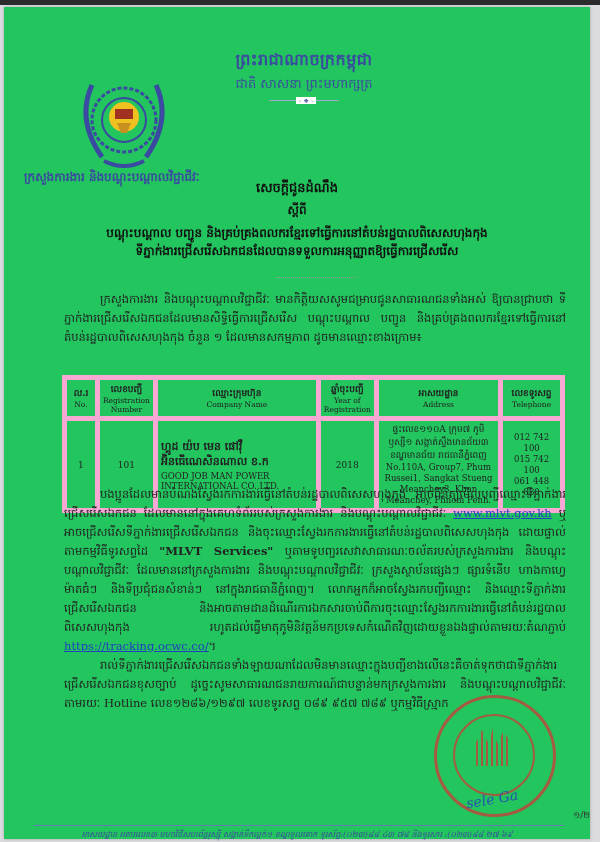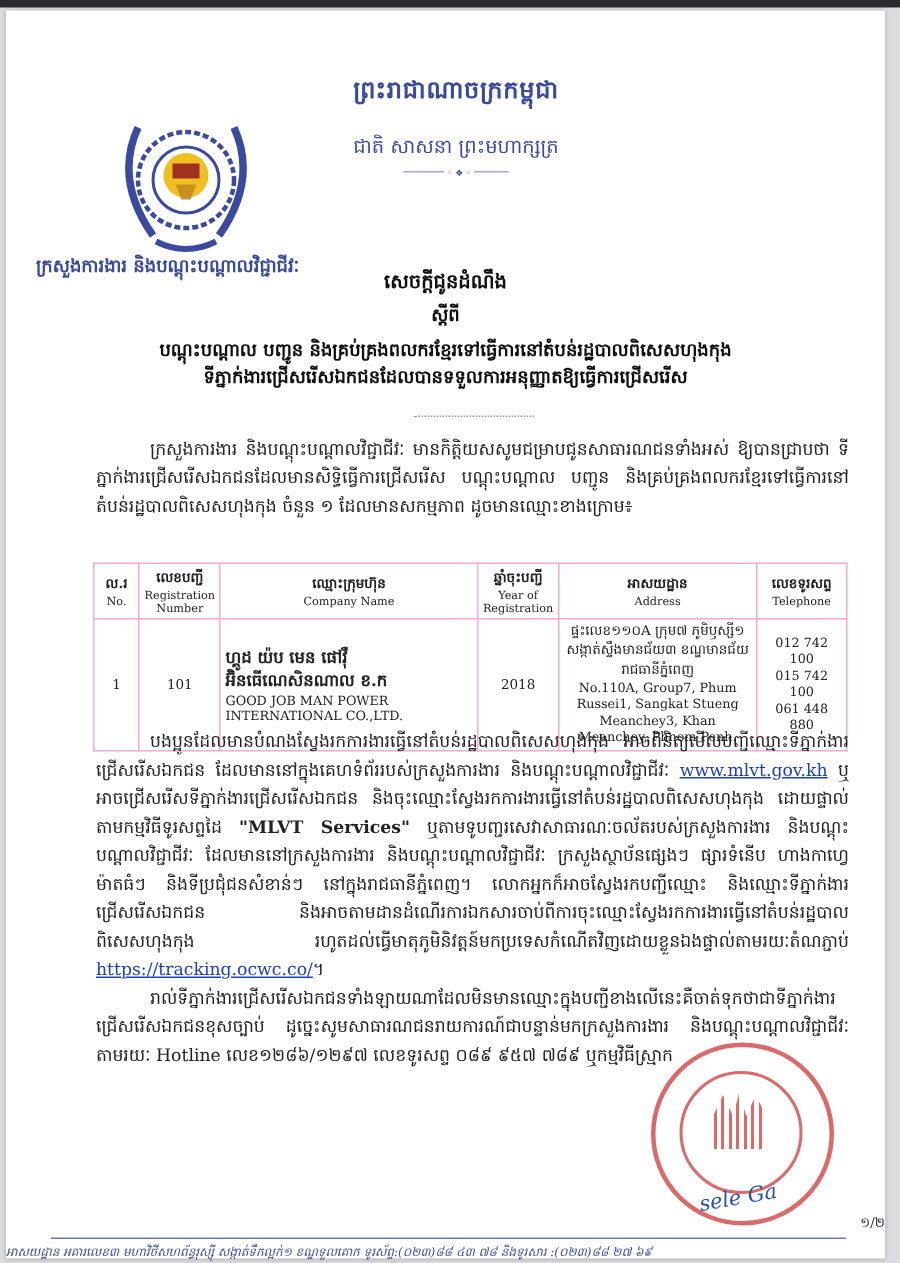--- a/index.html
+++ b/index.html
@@ -6,60 +6,60 @@
   body {
     width: 600px; height: 842px;
     background: #dcdce0;
     font-family: "DejaVu Serif", serif;
     position: relative;
     overflow: hidden;
   }
   .topbar { position: absolute; left: 0; top: 0; width: 600px; height: 5px; background: #2b2b2e; }
   .page {
     position: absolute; left: 4px; top: 7px; width: 586px; height: 832px;
-    background: #ffffff;
+    background: #22c55e;
     box-shadow: 0 0 3px rgba(0,0,0,0.25);
   }
   .logo { position: absolute; left: 70px; top: 58px; width: 100px; height: 110px; }
   .kingdom { position: absolute; left: 200px; top: 42px; width: 200px; text-align: center; color: #3a4aa0; }
   .kingdom .k1 { font-size: 16px; font-weight: bold; letter-spacing: 0.5px; }
-  .kingdom .k2 { font-size: 13px; margin-top: 16px; }
+  .kingdom .k2 { font-size: 13px; margin-top: 2px; }
   .kingdom .orn { margin: 6px auto 0; width: 70px; border-top: 1px solid #a0a8d0; height: 3px; position: relative; }
   .kingdom .orn span { position: absolute; left: 27px; top: -4px; font-size: 6px; color: #3a4aa0; background:#fff; padding:0 2px; }
   .ministry { position: absolute; left: 20px; top: 162px; color: #3a4aa0; font-size: 12px; font-weight: bold; }
   .title-block { position: absolute; left: 0; top: 172px; width: 586px; text-align: center; color: #111; }
   .title-block .t1 { font-size: 13px; font-weight: bold; margin-bottom: 4px; }
   .title-block .t2 { font-size: 12px; font-weight: bold; margin-bottom: 4px; }
   .title-block .t3 { font-size: 12px; font-weight: bold; line-height: 18px; }
   .orn2 { position: absolute; left: 272px; top: 270px; width: 80px; border-top: 1px dotted #999; }
   .para { position: absolute; left: 60px; width: 502px; font-size: 11.5px; line-height: 19px; color: #222; text-align: justify; }
   .p1 { top: 283px; text-indent: 36px; }
   table.reg { position: absolute; left: 58px; top: 368px; width: 503px; border-collapse: collapse; font-size: 9px; color: #222; }
-  table.reg th, table.reg td { border: 1px solid #f9a8d4; text-align: center; vertical-align: middle; padding: 2px 3px; }
+  table.reg th, table.reg td { border: 5px solid #f9a8d4; text-align: center; vertical-align: middle; padding: 2px 3px; }
   table.reg th { height: 32px; font-weight: normal; }
   table.reg th .kh { font-weight: bold; font-size: 9px; display: block; }
   table.reg th .en { font-size: 7.5px; display: block; }
   table.reg td { height: 60px; }
   td.company { text-align: left !important; }
   td.company .kh { font-weight: bold; font-size: 11px; line-height: 15px; display: block; }
   td.company .en { font-size: 8.5px; display: block; margin-top: 2px; }
   td.addr { text-align: center; font-size: 8.5px; line-height: 11px; margin-top: 16px; }
   td.addr .kh { display: block; font-size: 9px; line-height: 13px; }
   td.tel { font-size: 8.5px; line-height: 11px; }
   .p2 { top: 478px; }
   .p2 .indent { display: inline-block; width: 36px; }
   a.link { color: #2040c0; text-decoration: underline; }
   .mlvt { font-weight: bold; }
   .stamp { position: absolute; left: 430px; top: 688px; width: 116px; height: 116px; border: 3px solid #d03838; border-radius: 50%; opacity: 0.75; }
   .stamp .inner { position: absolute; left: 16px; top: 16px; width: 78px; height: 78px; border: 2px solid #d03838; border-radius: 50%; }
   .stamp .temple { position: absolute; left: 34px; top: 28px; width: 44px; height: 40px; background: repeating-linear-gradient(90deg, #d03838 0 2px, transparent 2px 5px); clip-path: polygon(10% 100%, 10% 45%, 25% 10%, 40% 45%, 50% 5%, 60% 45%, 75% 10%, 90% 45%, 90% 100%); }
   .signature { position: absolute; left: 462px; top: 784px; font-family: "DejaVu Serif", serif; font-style: italic; color: #2850b0; font-size: 14px; transform: rotate(-10deg); }
   .pagenum { position: absolute; left: 0; top: 802px; width: 586px; text-align: right; font-size: 9px; color: #333; }
   .footer-line { position: absolute; left: 30px; top: 818px; width: 530px; border-top: 1.5px solid #6a78b8; }
-  .footer { position: absolute; left: 0; top: 822px; width: 586px; text-align: left; font-size: 8px; color: #3a4aa0; font-style: italic; }
+  .footer { position: absolute; left: 0; top: 822px; width: 586px; text-align: center; font-size: 8px; color: #3a4aa0; font-style: italic; }
 </style>
 </head>
 <body>
 
 <div class="topbar"></div>
 
 <div class="page">
 
   <svg class="logo" viewBox="0 0 100 110">
     <path d="M18 20 Q2 55 28 92" stroke="#3a4aa0" stroke-width="5" fill="none"></path>

